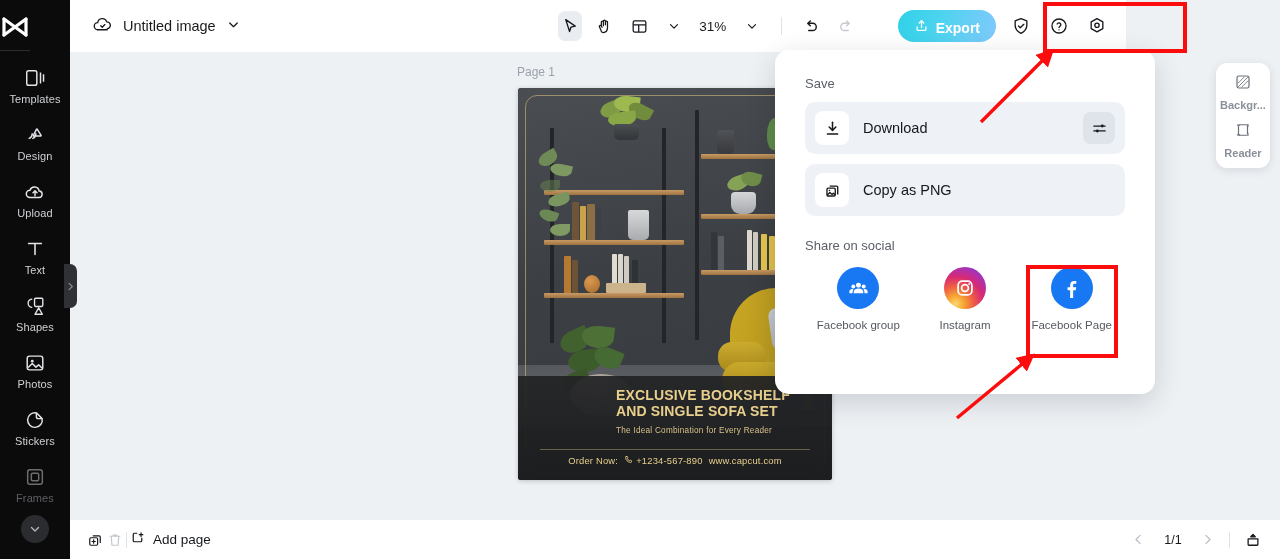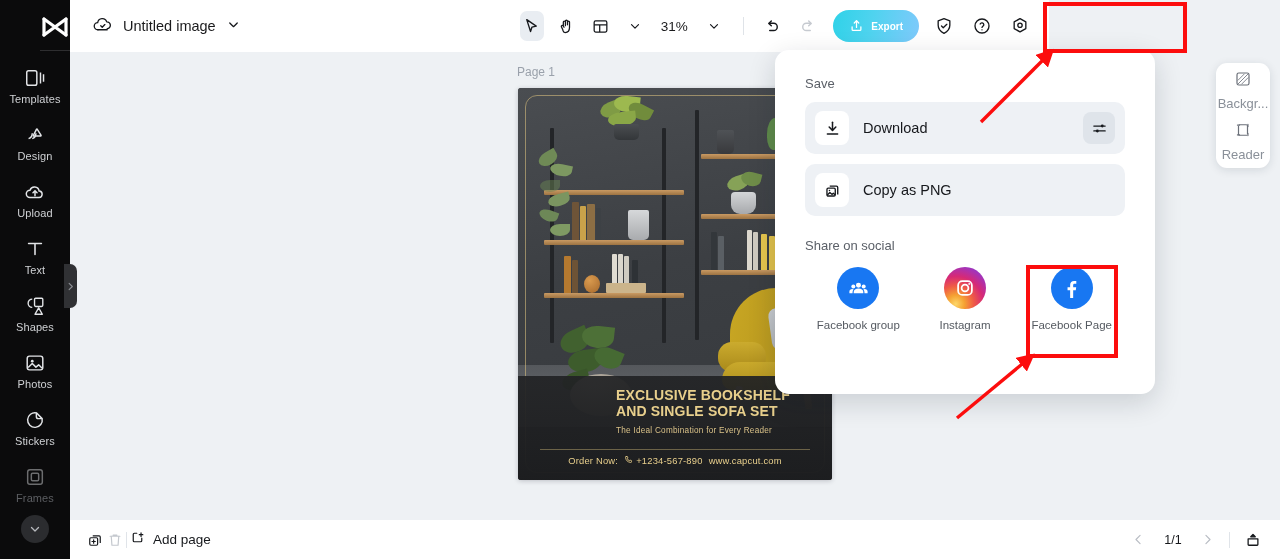--- a/index.html
+++ b/index.html
@@ -7,21 +7,21 @@
     width: 1280px; height: 559px;
     overflow: hidden;
     font-family: "Liberation Sans", sans-serif;
     background: #eef1f4;
   }
   #app { position: relative; width: 1280px; height: 559px; }
 
   
   #left-rail {
     position: absolute; left: 0; top: 0; width: 70px; height: 559px;
-    background: #0b0b0c; display: flex; flex-direction: column; align-items: flex-end;
+    background: #0b0b0c; display: flex; flex-direction: column; align-items: flex-start;
     z-index: 40;
   }
   .logo-wrap { margin-top: 10px; height: 34px; display:flex; align-items:center; justify-content:center; }
   .rail-div { width: 30px; height: 1px; background: #2e2e30; margin: 6px 0 2px; }
   .rail-items { display:flex; flex-direction:column; align-items:center; width:100%; margin-top:4px;}
   .rail-item {
     width: 70px; height: 57px; display: flex; flex-direction: column;
     align-items: center; justify-content: center; gap: 4px; cursor: pointer;
   }
   .rail-item .ic { width: 22px; height: 22px; display:block; }
@@ -33,21 +33,21 @@
     display: flex; align-items: center; justify-content: center; margin-top: 2px; cursor: pointer;
   }
   #rail-handle {
     position: absolute; left: 64px; top: 264px; width: 13px; height: 44px;
     background: #303134; border-radius: 0 7px 7px 0; z-index: 41;
     display: flex; align-items: center; justify-content: center; cursor: pointer;
   }
 
   
   #topbar {
-    position: absolute; left: 70px; top: 0; width: 979px; height: 52px;
+    position: absolute; left: 70px; top: 0; width: 1056px; height: 52px;
     background: #fff; display: flex; align-items: center; z-index: 30;
   }
   #doc-left { display: flex; align-items: center; gap: 10px; padding-left: 22px; width: 420px; }
   #doc-title { font-size: 14.5px; color: #1a1a1c; }
   #tools-center {
     position: absolute; left: 0; right: 0; margin: 0 auto; width: 300px;
     display: flex; align-items: center; justify-content: center; gap: 10px;
     transform: translateX(110px);
   }
   .tbtn {
@@ -55,24 +55,24 @@
     align-items:center; justify-content:center; cursor:pointer; background:transparent; border:0;
   }
   .tbtn.active { background: #e9edf2; }
   .zoom-val { font-size: 13.5px; color: #1a1a1c; min-width: 34px; text-align: center; cursor: pointer; }
   .tsep { width: 1px; height: 18px; background: #dfe3e8; margin: 0 7px; }
   #top-right {
     position: absolute; right: 0; top: 0; height: 52px; display:flex; align-items:center;
     gap: 12px; padding-right: 16px;
   }
   #export-btn {
-    display: flex; align-items: center; gap: 7px; height: 32px; padding: 0 16px;
+    display: flex; align-items: flex-end; gap: 7px; height: 32px; padding: 6px 16px;
     border-radius: 16px; border: 0; cursor: pointer;
     background: linear-gradient(100deg, #2fd2e8 0%, #4fd3ef 45%, #7fc9fb 100%);
-    color: #fff; font-size: 10px; font-weight: 700;
+    color: #fff; font-size: 14px; font-weight: 700;
     font-family: "Liberation Sans", sans-serif;
   }
   .rbtn { width: 26px; height: 26px; display:flex; align-items:center; justify-content:center; cursor:pointer; }
 
   
   #canvas-area {
     position: absolute; left: 70px; top: 52px; width: 1210px; height: 468px;
     background: #eef1f4; overflow: hidden;
   }
   #page-label {
@@ -178,21 +178,21 @@
   }
 
   
   #right-panel {
     position: absolute; right: 10px; top: 63px; width: 54px; height: 105px;
     background: #fff; border-radius: 11px; box-shadow: 0 2px 10px rgba(20,30,50,.12);
     display: flex; flex-direction: column; align-items: center; justify-content: center;
     gap: 10px; z-index: 35;
   }
   .rp-item { display:flex; flex-direction:column; align-items:center; gap:4px; cursor:pointer; width:54px; }
-  .rp-item .nm { font-size: 13px; color: #8a9099; }
+  .rp-item .nm { font-size: 11px; color: #8a9099; font-weight: bold; }
 
   
   #bottombar {
     position: absolute; left: 70px; top: 520px; width: 1210px; height: 39px;
     background: #fff; display: flex; align-items: center; z-index: 30;
   }
   #bb-left { display:flex; align-items:center; gap:2px; padding-left: 16px; }
   .bb-btn { display:flex; align-items:center; gap:7px; cursor:pointer; }
   .bb-btn .t { font-size: 13.5px; color: #16181c; }
   .bb-sep { width: 1px; height: 16px; background: #e0e4e9; }

